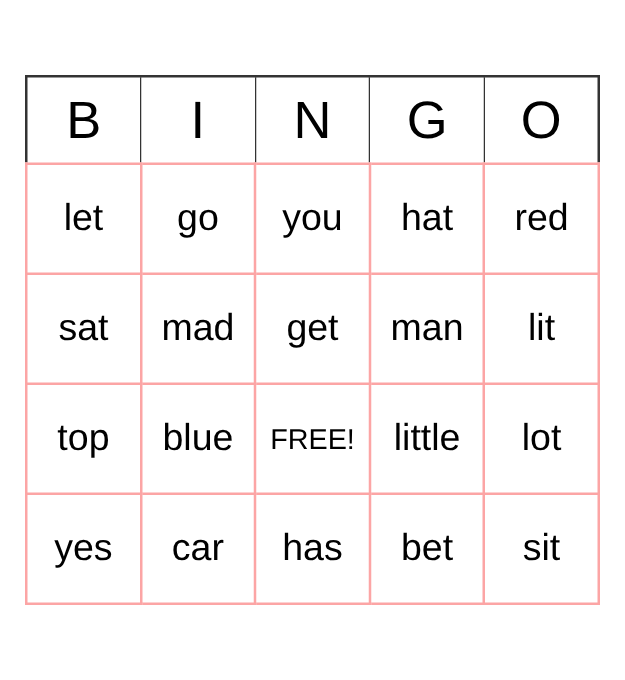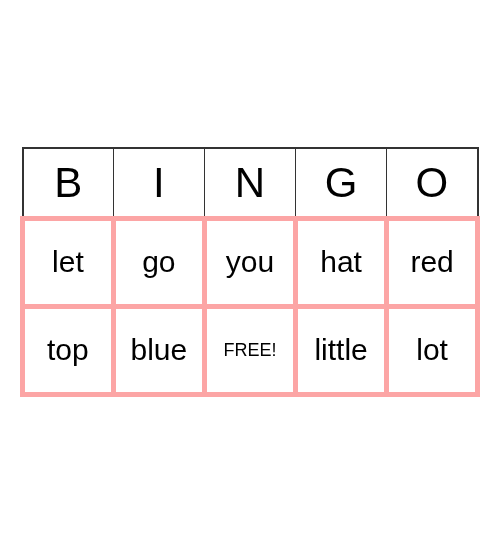--- a/index.html
+++ b/index.html
@@ -18,40 +18,40 @@
       font-family: Arial, sans-serif;
     }
 
     .bingo-card {
       border: 2px solid #333;
       border-collapse: collapse;
       width: 460px;
     }
 
     .bingo-card td, .bingo-card th {
-      border: 5px solid #fca5a5;
+      border: 2px solid #fca5a5;
       text-align: center;
       vertical-align: middle;
       width: 92px;
       height: 88px;
     }
 
     .header-row th {
       font-size: 42px;
       font-weight: normal;
       height: 70px;
       border: 1px solid #333;
     }
 
     .cell-text {
       font-size: 30px;
     }
 
     .free-cell {
-      font-size: 18px;
+      font-size: 23px;
       font-weight: normal;
     }
   </style>
 </head>
 <body>
 
 <table class="bingo-card">
   <thead>
     <tr class="header-row">
       <th><span>B</span></th>
@@ -63,20 +63,34 @@
   </thead>
   <tbody id="bingo-body">
   <tr>
         <td><span class="cell-text">let</span></td>
         <td><span class="cell-text">go</span></td>
         <td><span class="cell-text">you</span></td>
         <td><span class="cell-text">hat</span></td>
         <td><span class="cell-text">red</span></td>
       </tr>
       <tr>
+        <td><span class="cell-text">sat</span></td>
+        <td><span class="cell-text">mad</span></td>
+        <td><span class="cell-text">get</span></td>
+        <td><span class="cell-text">man</span></td>
+        <td><span class="cell-text">lit</span></td>
+      </tr>
+      <tr>
         <td><span class="cell-text">top</span></td>
         <td><span class="cell-text">blue</span></td>
         <td><span class="free-cell">FREE!</span></td>
         <td><span class="cell-text">little</span></td>
         <td><span class="cell-text">lot</span></td>
       </tr>
+      <tr>
+        <td><span class="cell-text">yes</span></td>
+        <td><span class="cell-text">car</span></td>
+        <td><span class="cell-text">has</span></td>
+        <td><span class="cell-text">bet</span></td>
+        <td><span class="cell-text">sit</span></td>
+      </tr>
     </tbody>
 </table>
 
 </body></html>

